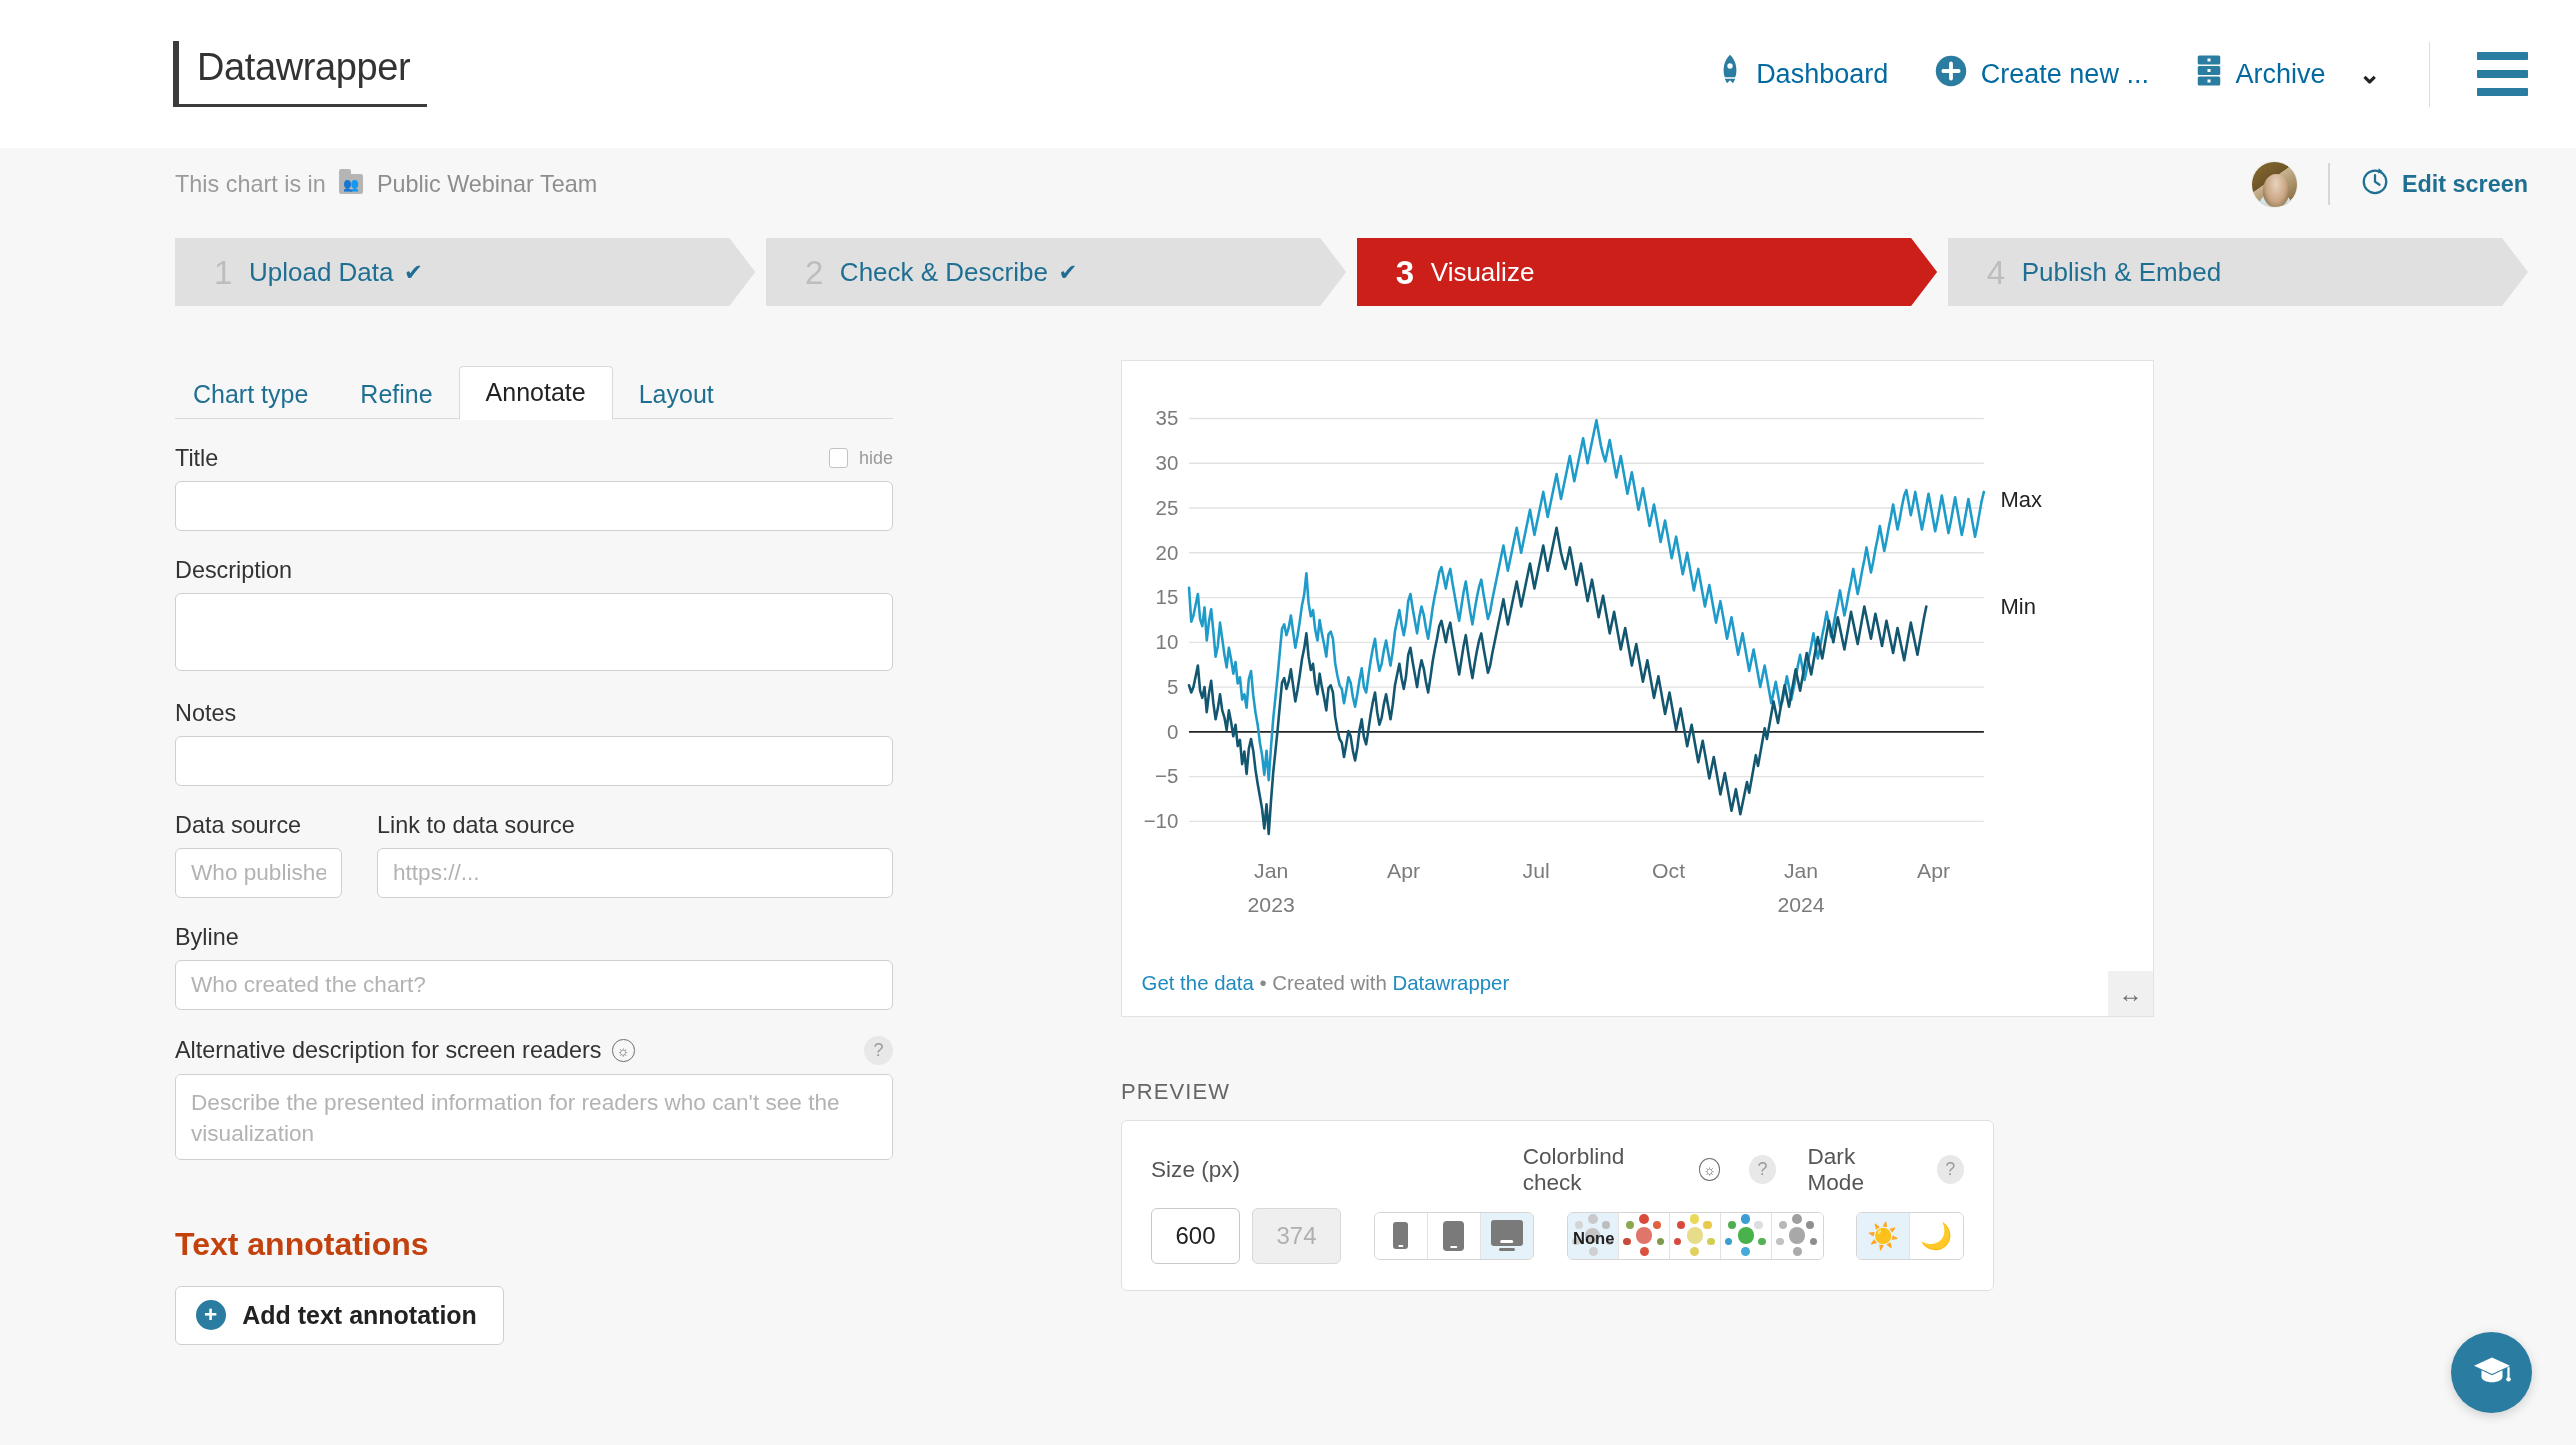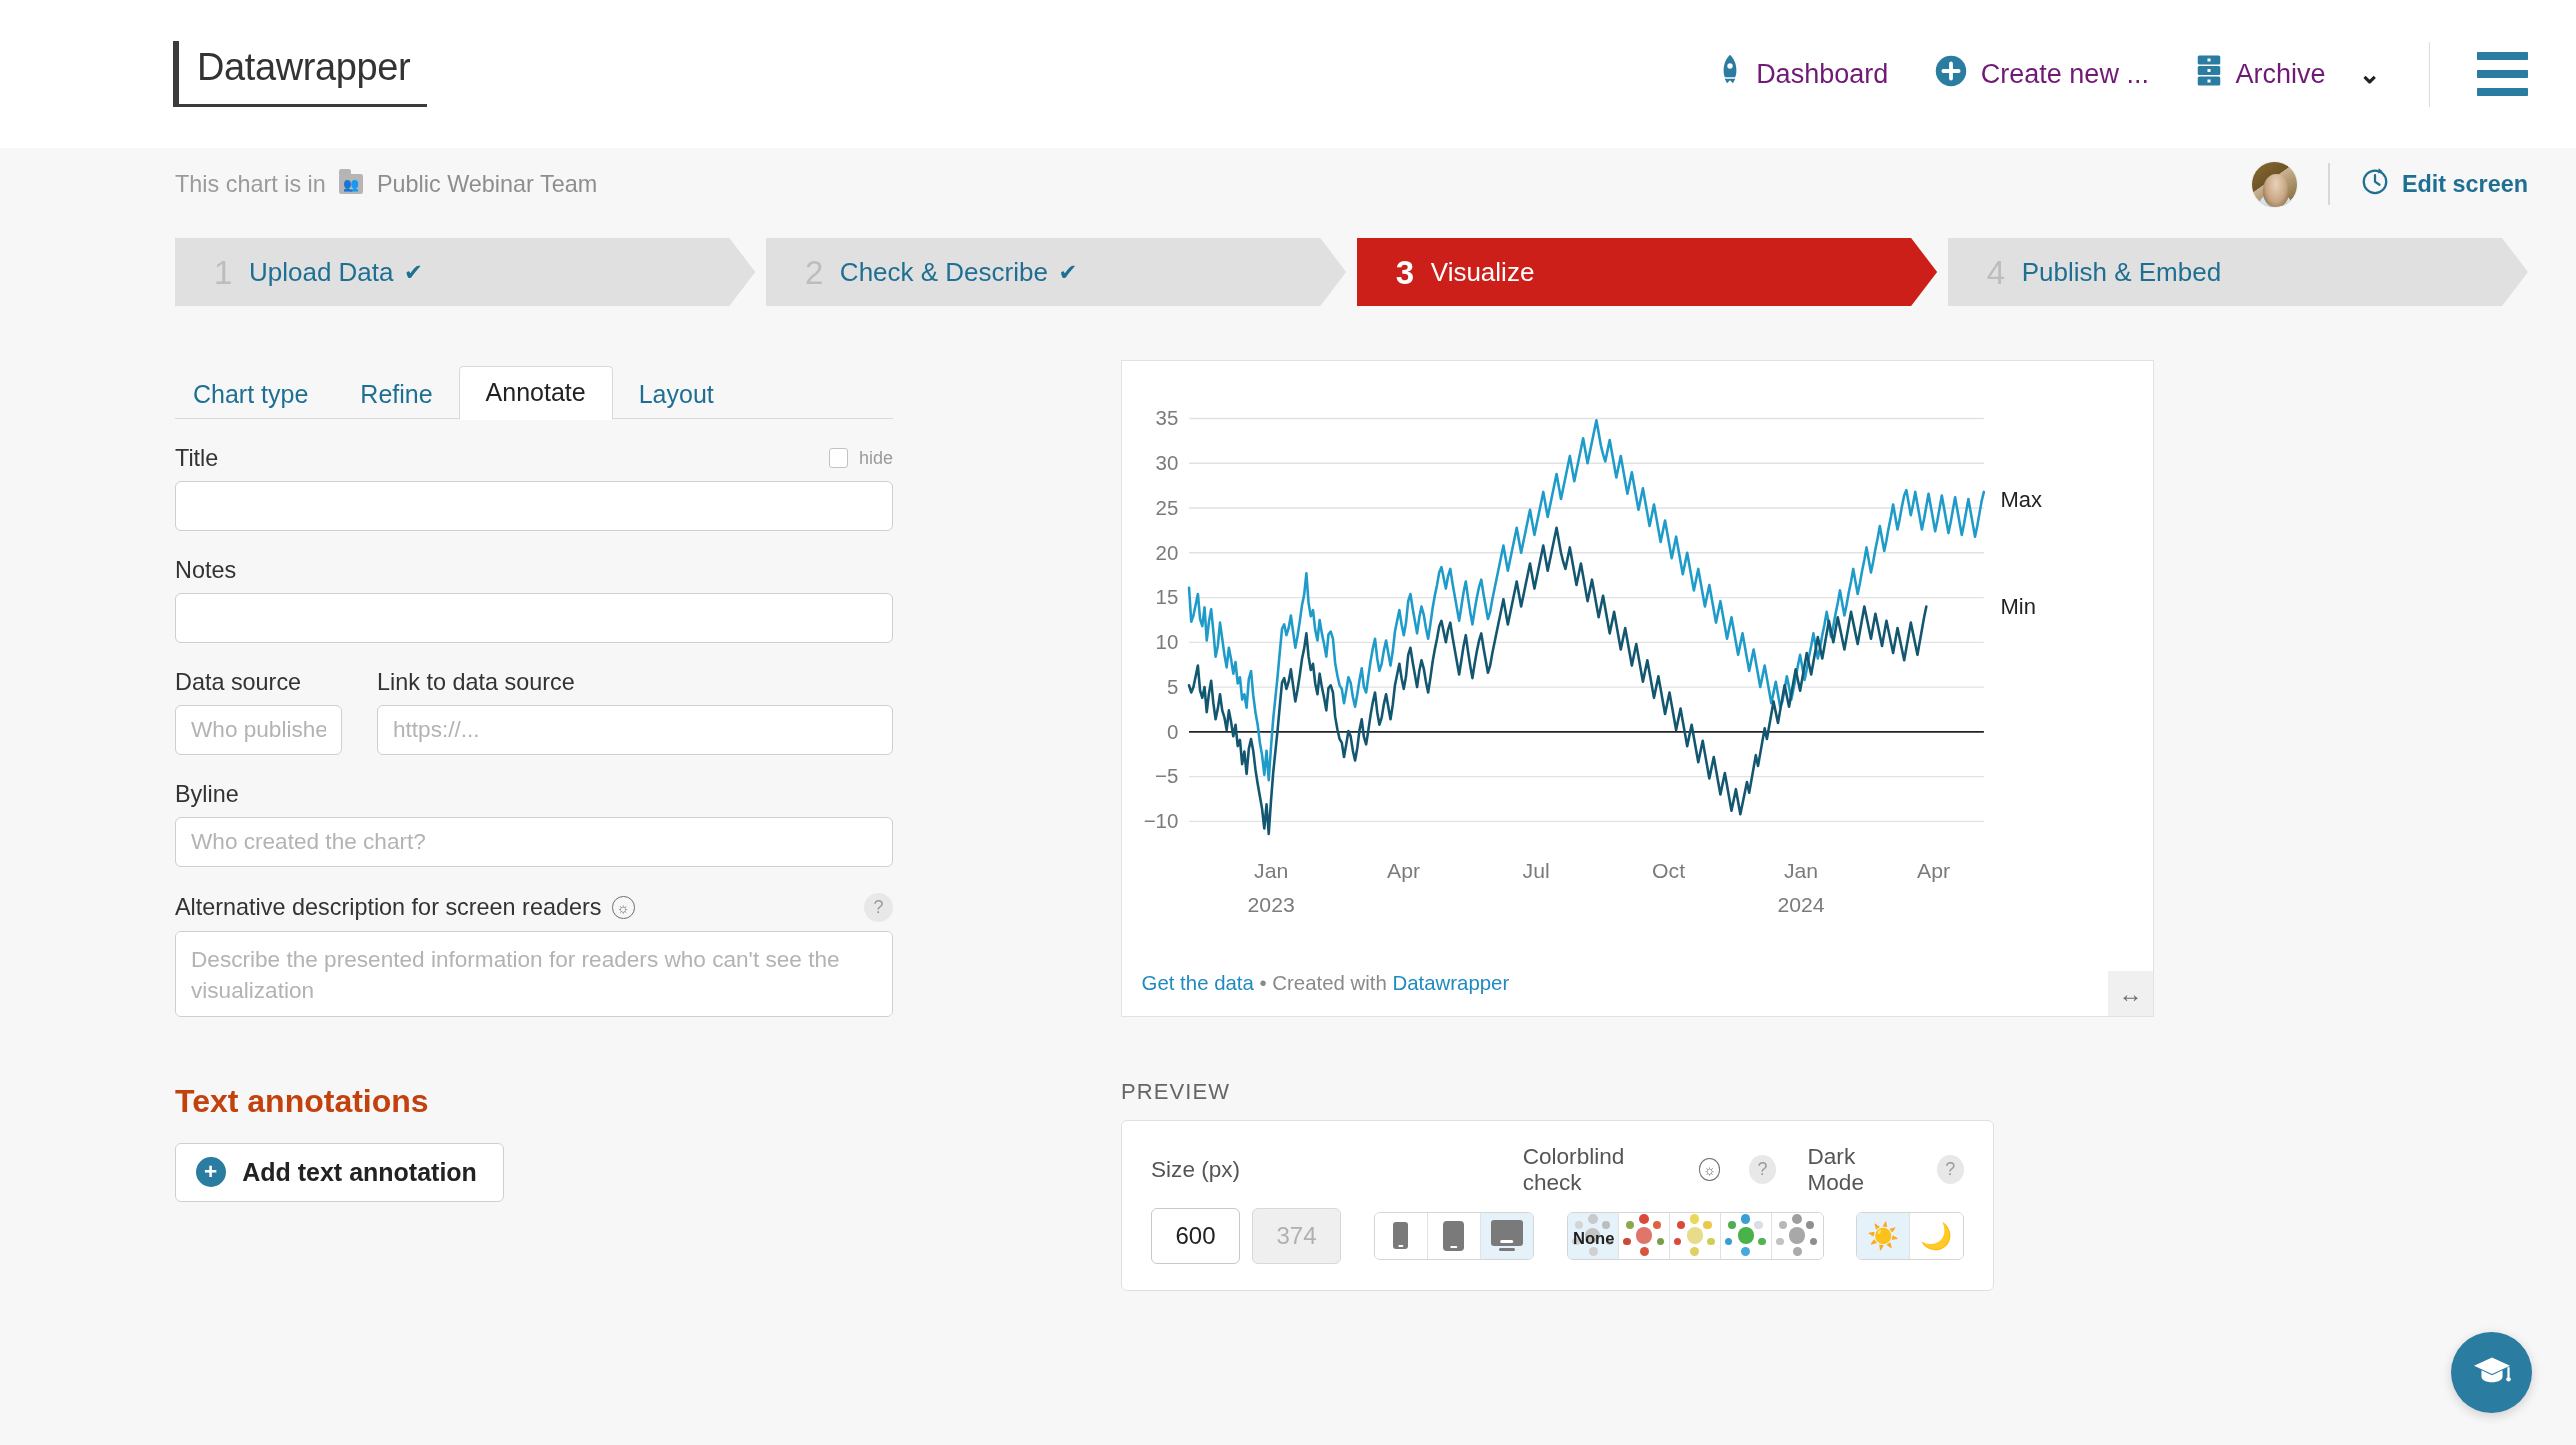--- a/index.html
+++ b/index.html
@@ -22,21 +22,21 @@
     border-left:6px solid #3b3b3b;
     border-bottom:3px solid #3b3b3b;
     padding:4.5px 16.6px 15px 18px;
   }
   .brand-name{ font-size:38px; color:#333; letter-spacing:-0.4px; white-space:nowrap;}
   .nav-right{ margin-left:auto; display:flex; align-items:center; }
   .nav-item{
     display:flex; align-items:center; gap:13.6px;
     margin-left:47px; color:#222; font-size:27px; cursor:pointer; white-space:nowrap;
   }
-  .nav-item .lbl{ color:#701a75; }
+  .nav-item .lbl{ color:#0369a1; }
   .chev-down{ margin-left:19.6px; color:#222; font-size:26px; font-weight:bold;}
   .nav-sep{ width:1.5px; height:65px; background:#dcdcdc; margin-left:48px; }
   .hamburger{ margin-left:47px; display:flex; flex-direction:column; gap:10.6px; cursor:pointer;}
   .hamburger span{ display:block; width:51px; height:7.5px; background:#2a7ca0; border-radius:0.8px;}
 
   .icon-rocket,.icon-plus,.icon-archive{ display:inline-block; }
 
   
   .teambar{
     display:flex; align-items:center; padding:0 48px 0 175px; height:72px;
@@ -329,20 +329,26 @@
       <div class="flabel flabel-row">
         <span>Title</span>
         <span class="hide-wrap">
           <span class="cbox"></span>
           <span>hide</span>
         </span>
       </div>
       <input class="inp" value="" placeholder="" style="">
     </div>
 
+    <div class="field">
+      <div class="flabel">
+          <span>Description</span>
+        </div>
+      <textarea class="tarea desc" placeholder="" style=""></textarea>
+    </div>
 
     <div class="field">
       <div class="flabel">
           <span>Notes</span>
         </div>
       <input class="inp" value="" placeholder="" style="">
     </div>
 
     <div class="twocol">
       <div class="col a">

